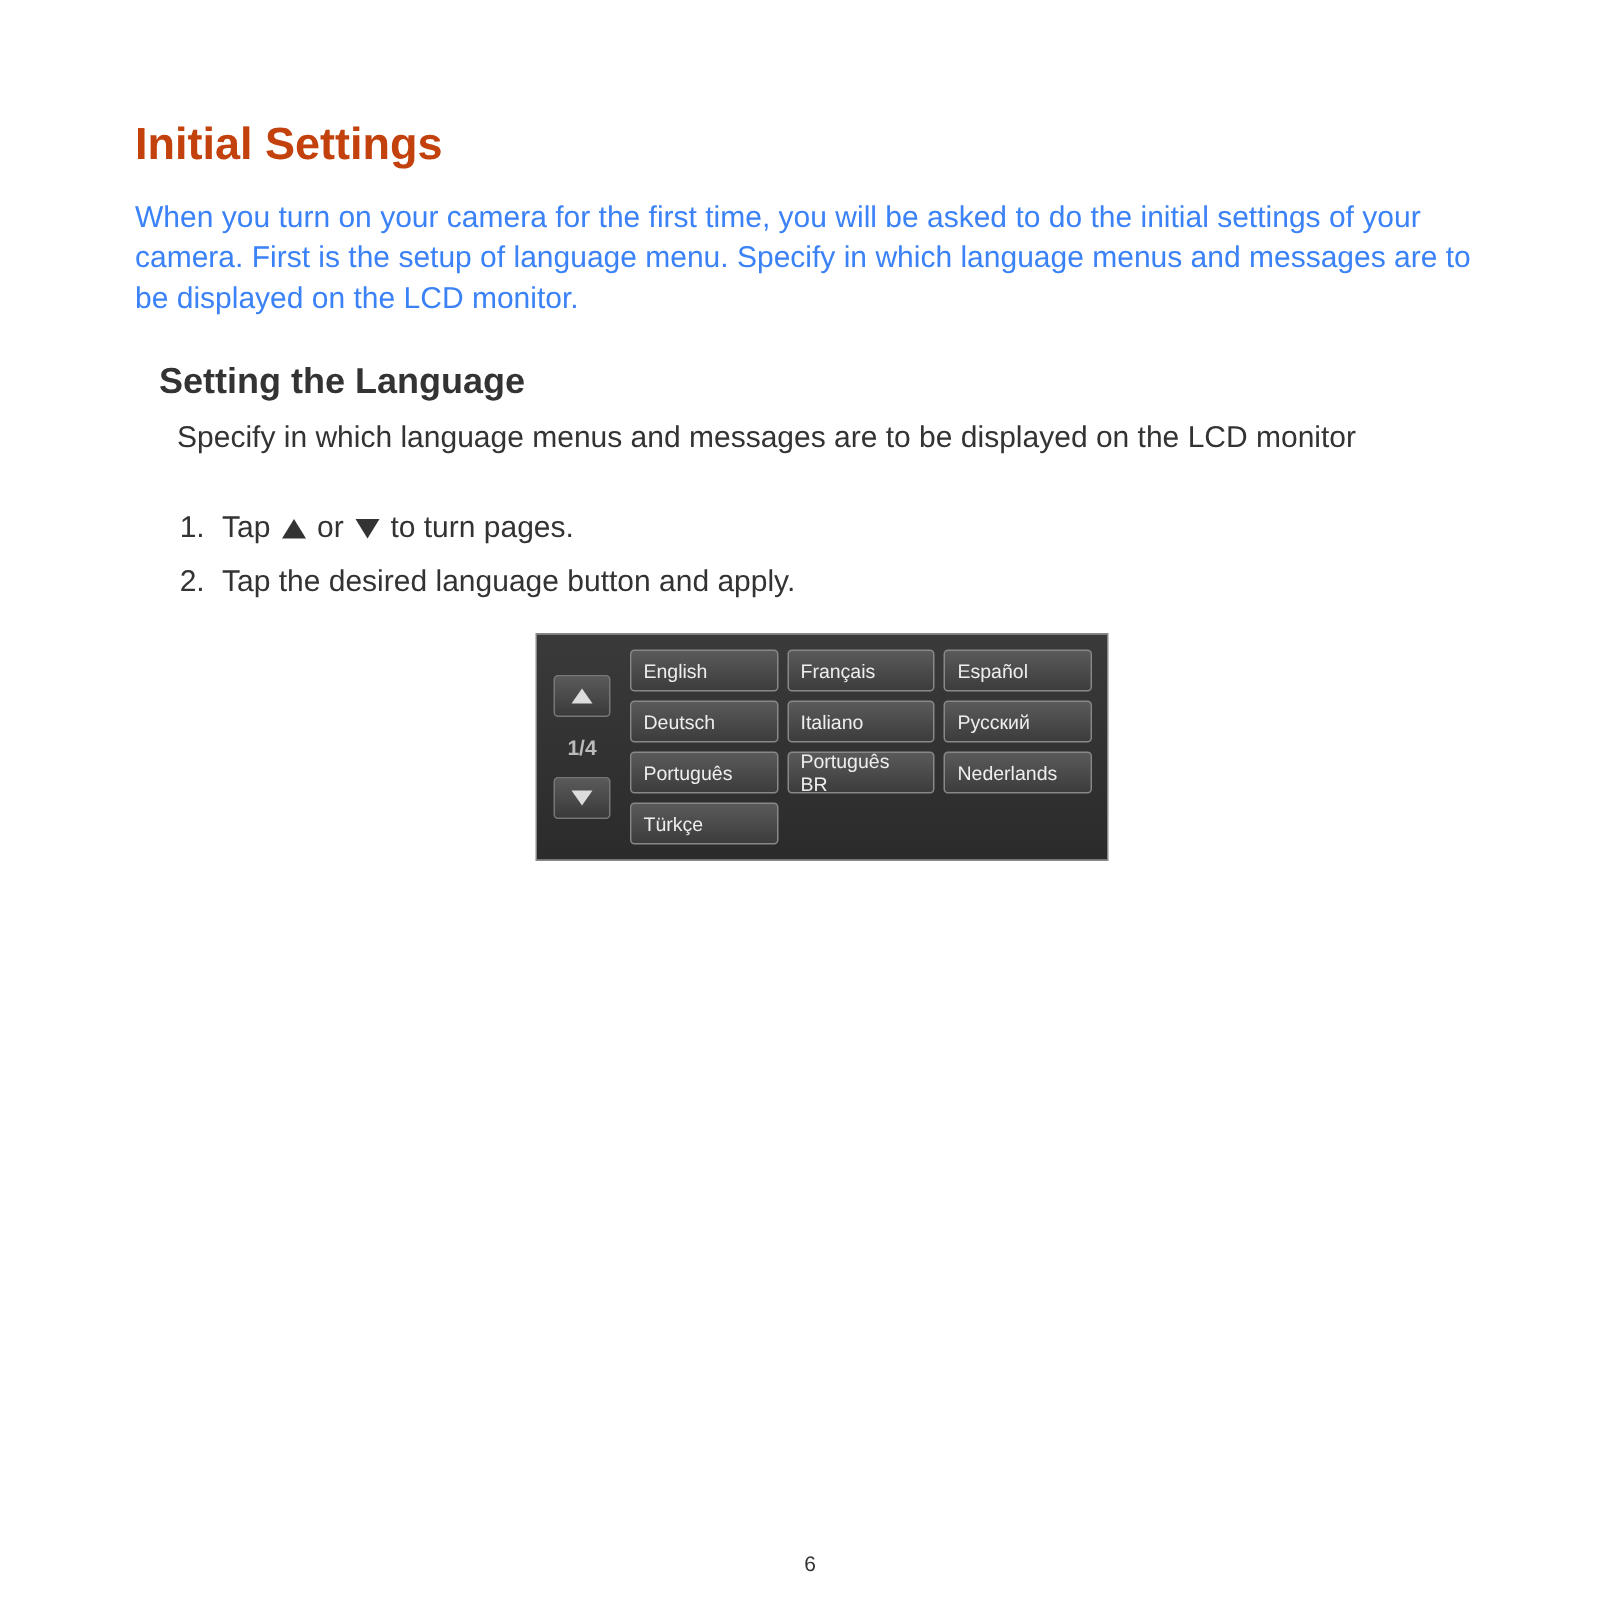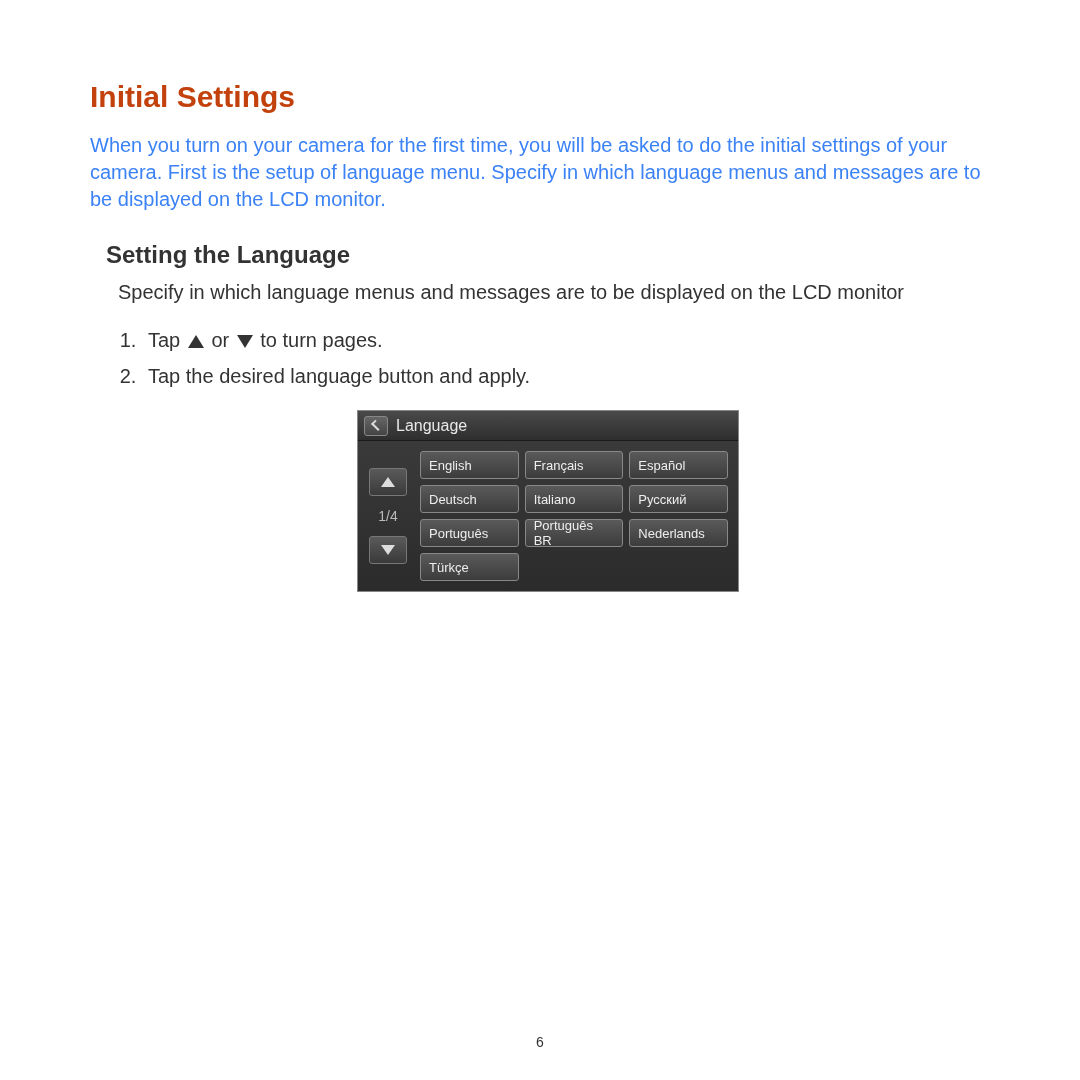--- a/index.html
+++ b/index.html
@@ -35,21 +35,21 @@
       color: #3b82f6;
     }
     .subintro {
       font-size: 20px;
       line-height: 1.35;
       margin-left: 12px;
       color: #333;
     }
     ol {
       margin-left: 36px;
-      margin-top: 20px;
+      margin-top: 32px;
       font-size: 20px;
       color: #333;
     }
     ol li {
       margin-bottom: 8px;
       line-height: 1.4;
       padding-left: 6px;
     }
     .tri-up {
       display: inline-block;
@@ -117,20 +117,21 @@
       background: linear-gradient(#3a3a3a,#2b2b2b);
     }
     .ss-nav {
       width: 48px;
       display: flex;
       flex-direction: column;
       align-items: center;
       justify-content: center;
       gap: 12px;
       margin-right: 8px;
+      font-weight: bold;
     }
     .ss-navbtn {
       width: 38px;
       height: 28px;
       background: linear-gradient(#5a5a5a,#3a3a3a);
       border: 1px solid #777;
       border-radius: 3px;
       display: flex;
       align-items: center;
       justify-content: center;
@@ -195,26 +196,20 @@
       <span class="tri-up"></span>
       <span> or </span>
       <span class="tri-down"></span>
       <span> to turn pages.</span>
     </li>
     <li>Tap the desired language button and apply.</li>
   </ol>
 
   <div class="screenshot-wrap">
     <div class="screenshot">
-      <div class="ss-header">
-        <div class="ss-back">
-          <span class="ss-back-arrow"></span>
-        </div>
-        <span>Language</span>
-      </div>
       <div class="ss-body">
         <div class="ss-nav">
           <div class="ss-navbtn">
             <div class="ss-tri-up-s"></div>
           </div>
           <div class="ss-page">1/4</div>
           <div class="ss-navbtn">
             <div class="ss-tri-down-s"></div>
           </div>
         </div>

